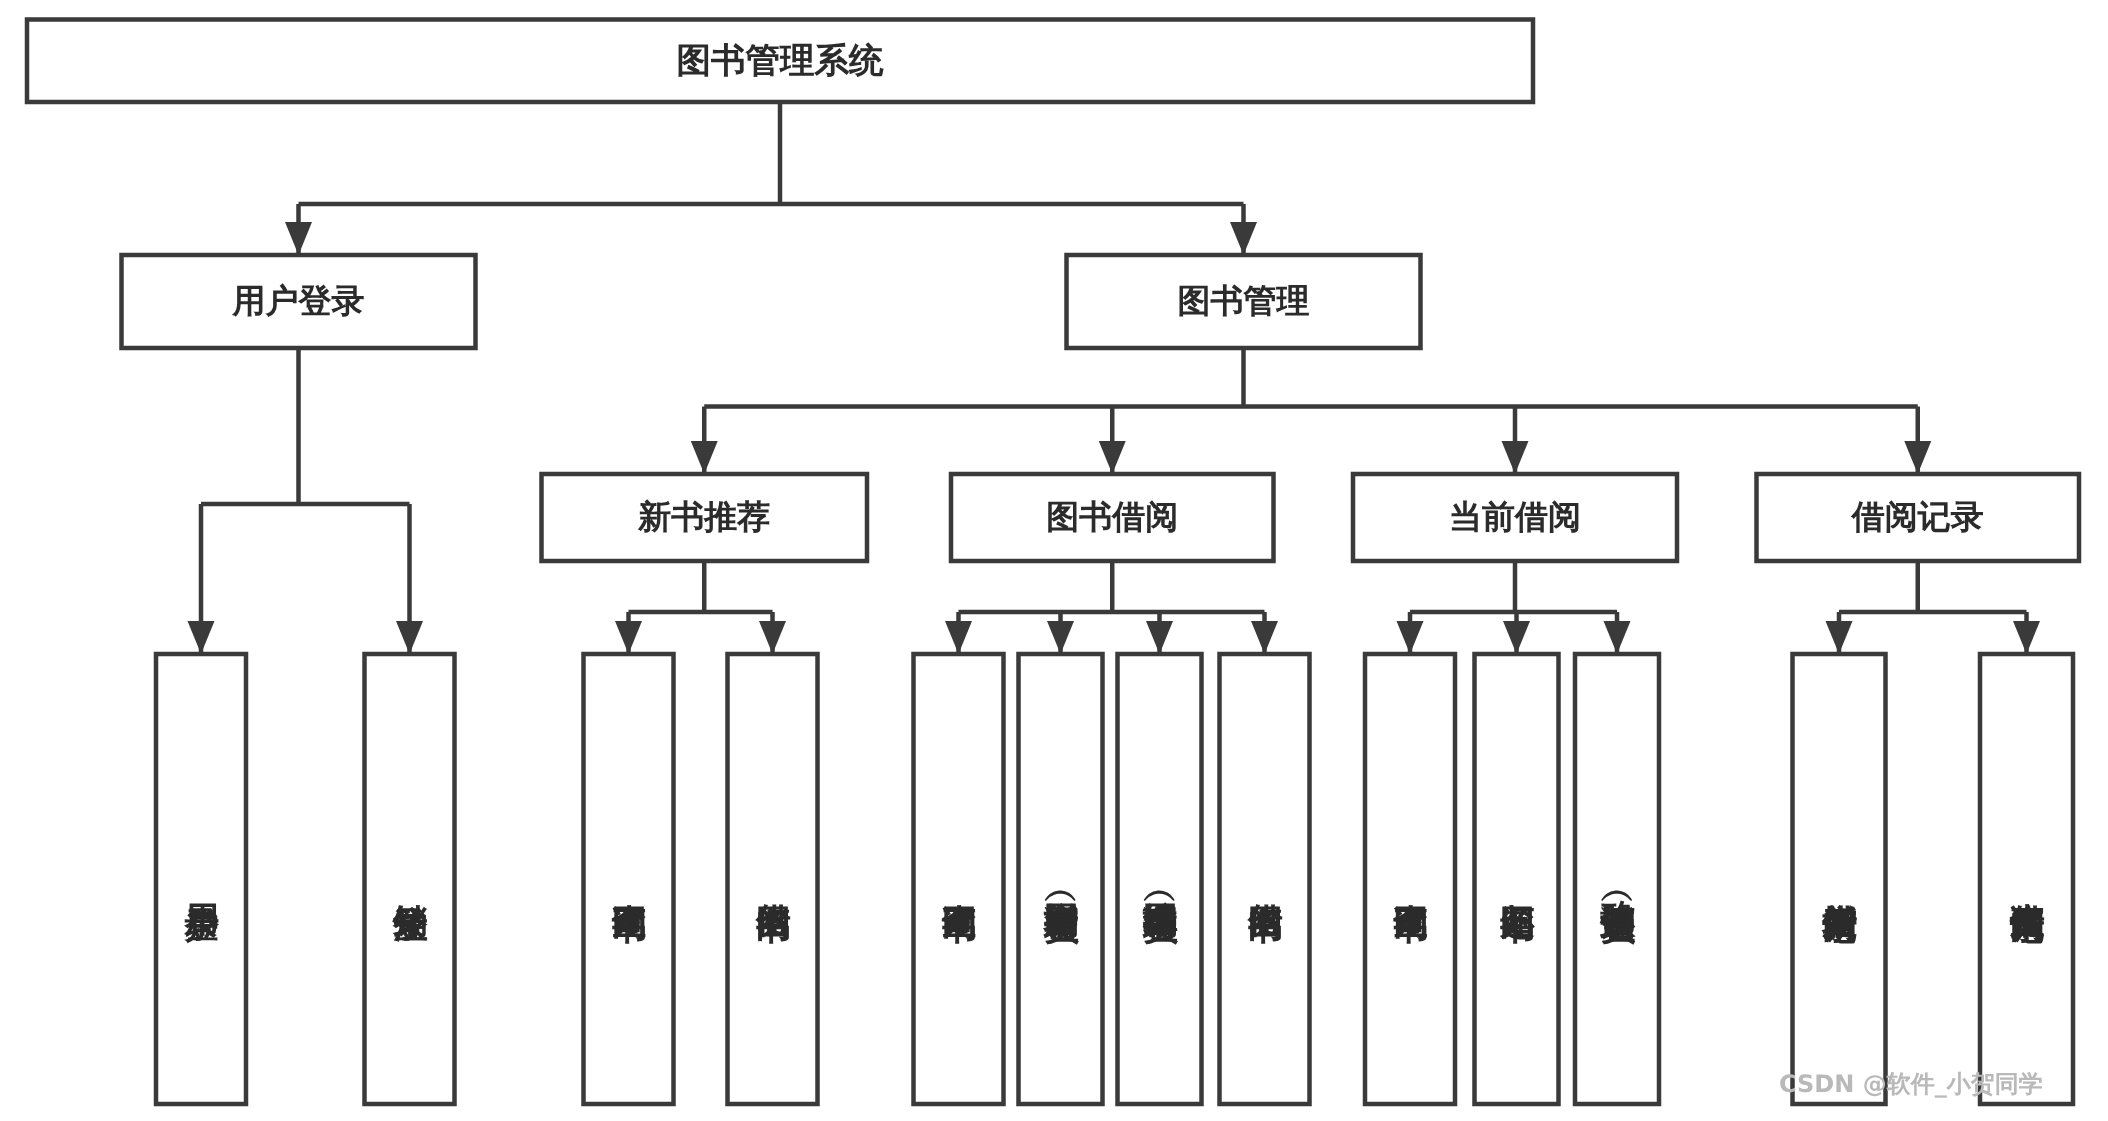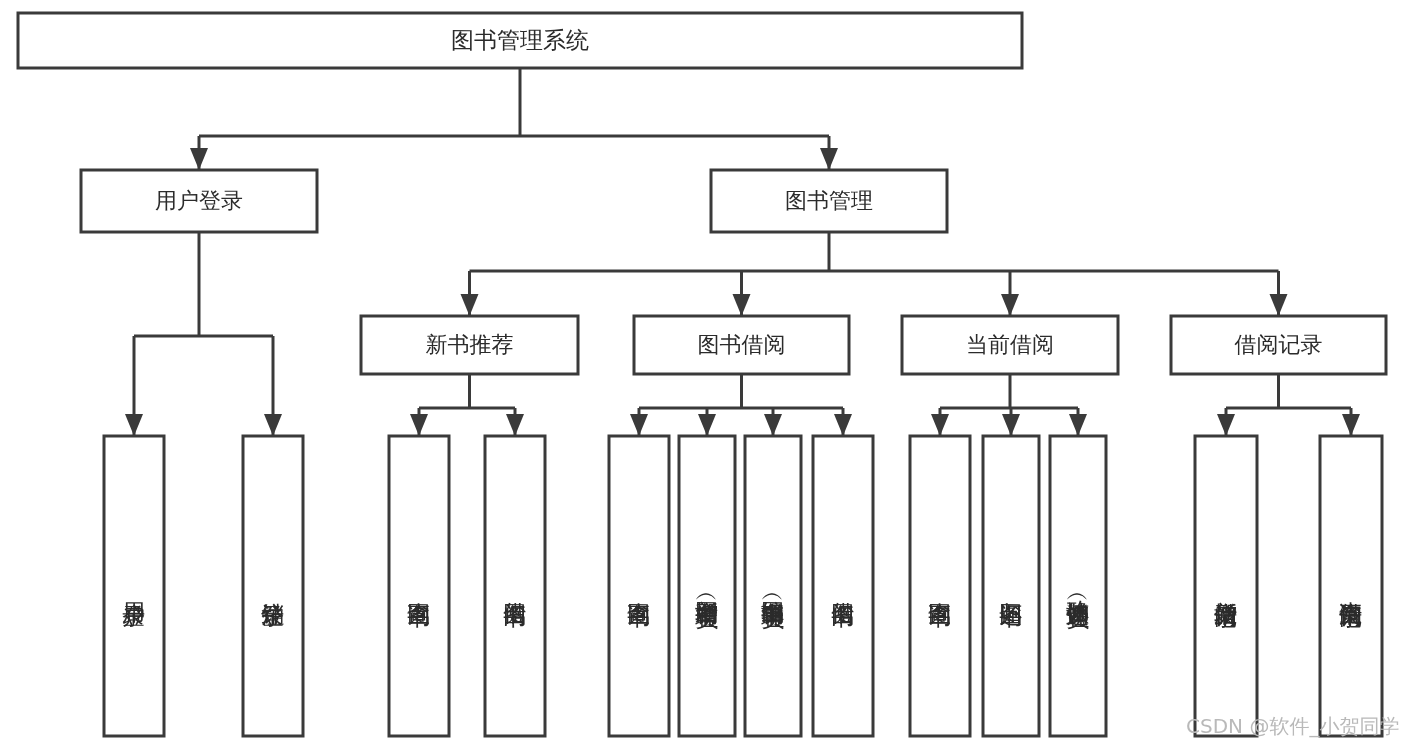--- a/index.html
+++ b/index.html
@@ -11,20 +11,21 @@
     width: 1405px;
     height: 747px;
     font-family: "DejaVu Sans", "Liberation Sans", sans-serif;
     overflow: hidden;
     position: relative;
   }
   #diagram-root {
     position: relative;
     width: 1405px;
     height: 587px;
+    font-weight: bold;
   }
   svg#flow {
     position: absolute;
     left: 0;
     top: 0;
     width: 1405px;
     height: 747px;
     display: block;
   }
   .node-box {
@@ -64,21 +65,21 @@
     display: flex;
     align-items: center;
     justify-content: center;
     text-align: center;
     white-space: nowrap;
     pointer-events: none;
   }
   .watermark {
     position: absolute;
     font-family: "DejaVu Sans", "Liberation Sans", sans-serif;
-    font-size: 20px;
+    font-size: 16px;
     color: #b9b9b9;
     white-space: nowrap;
     left: 1186px;
     top: 713px;
   }
 </style>
 </head>
 <body>
 
 <div id="diagram-root">

